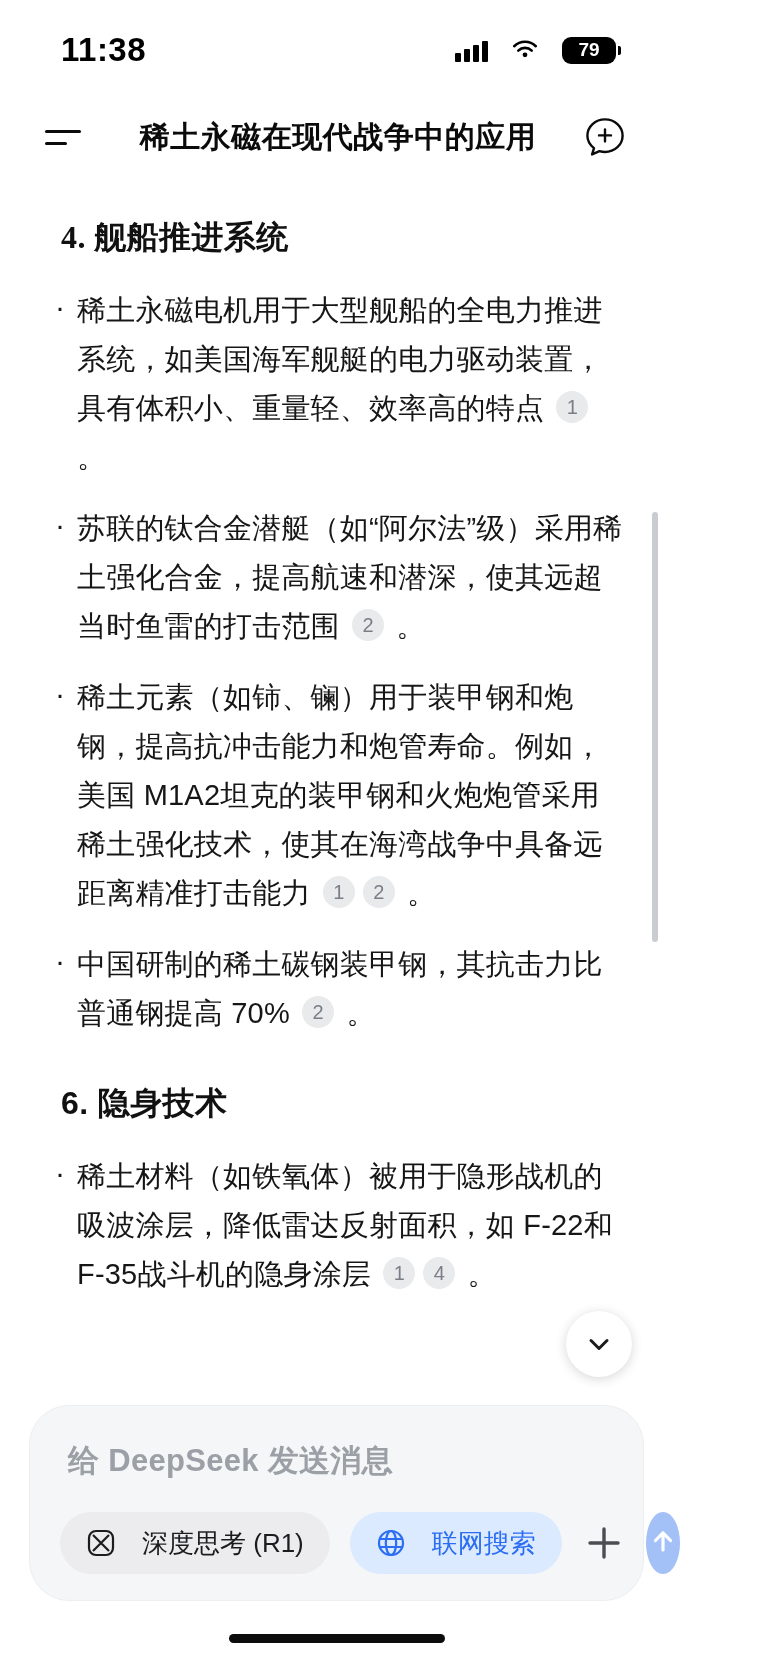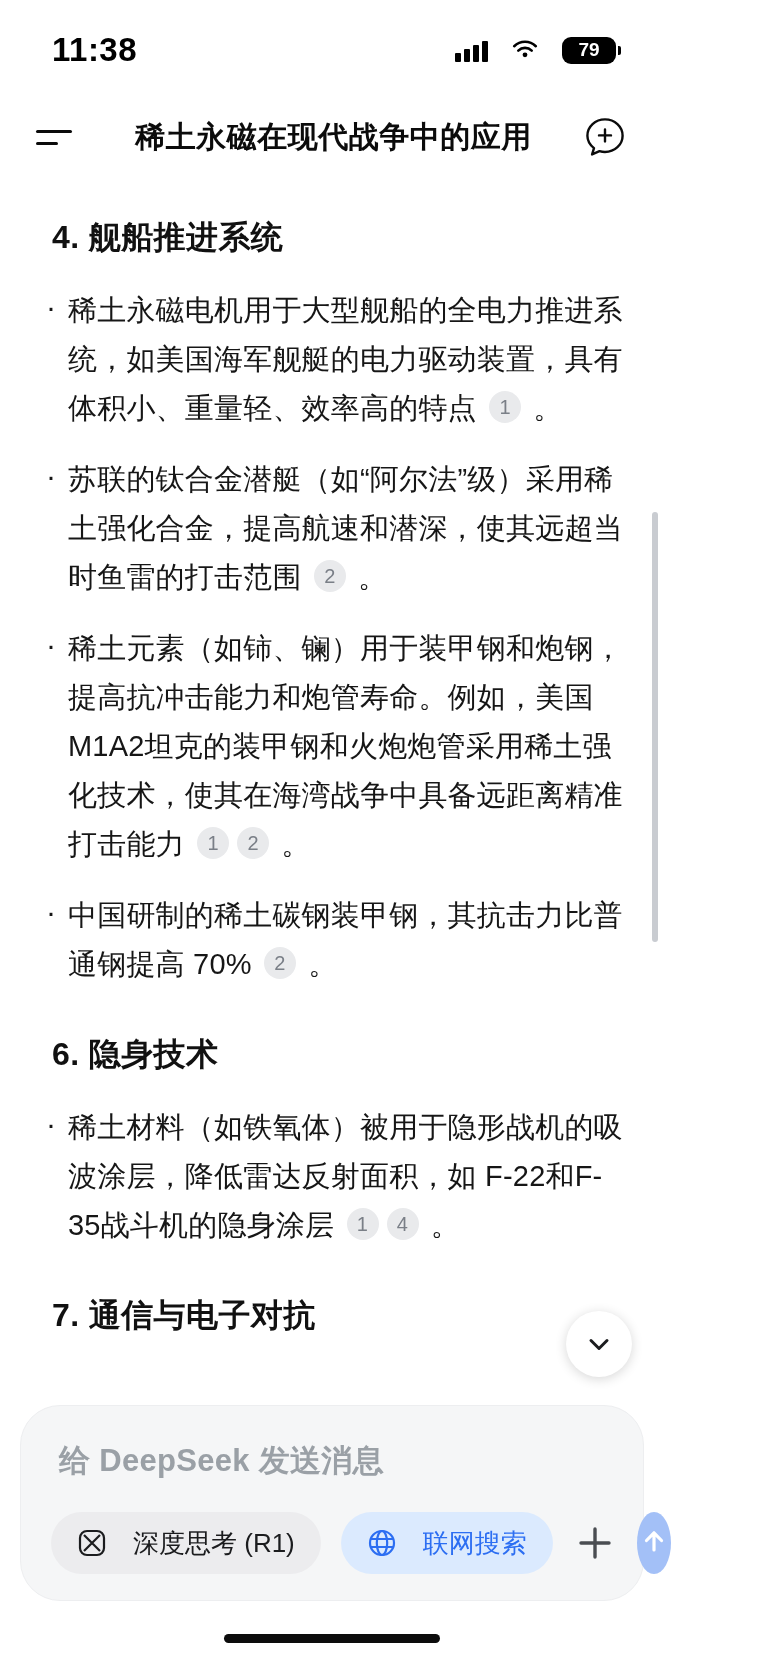--- a/index.html
+++ b/index.html
@@ -9,20 +9,21 @@
     background: #ffffff;
     font-family: "Liberation Sans", "DejaVu Sans", sans-serif;
     overflow: hidden;
   }
   .phone {
     position: relative;
     width: 664px; height: 1665px;
     background: #ffffff;
     display: flex;
     flex-direction: column;
+    padding-left: 9px;
   }
 
   
   .statusbar {
     height: 92px;
     flex: 0 0 92px;
     display: flex;
     align-items: center;
     justify-content: space-between;
     padding: 0 48px 0 52px;
@@ -127,21 +128,21 @@
     position: relative;
     padding: 10px 36px 0 36px;
   }
   h2.section {
     font-size: 32px;
     font-weight: bold;
     color: #111;
     margin: 44px 0 26px 16px;
     letter-spacing: 0.4px;
   }
-  h2.section.first { margin-top: 24px; }
+  h2.section.first { margin-top: 24px; font-family: Liberation Serif, serif; }
   ul.bullets {
     list-style: none;
     margin: 0 0 6px 0;
     padding: 0;
   }
   ul.bullets li {
     position: relative;
     padding-left: 32px;
     margin-bottom: 22px;
     font-size: 29px;
@@ -317,21 +318,20 @@
           <li><span>苏联的钛合金潜艇（如“阿尔法”级）采用稀土强化合金，提高航速和潜深，使其远超当时鱼雷的打击范围 </span><span class="cite">2</span><span> 。</span></li>
         </ul>
         <ul class="bullets">
           <li><span>稀土元素（如铈、镧）用于装甲钢和炮钢，提高抗冲击能力和炮管寿命。例如，美国 M1A2坦克的装甲钢和火炮炮管采用稀土强化技术，使其在海湾战争中具备远距离精准打击能力 </span><span class="cite">1</span><span class="cite">2</span><span> 。</span></li>
           <li><span>中国研制的稀土碳钢装甲钢，其抗击力比普通钢提高 70% </span><span class="cite">2</span><span> 。</span></li>
         </ul>
         <h2 class="section">6. 隐身技术</h2>
         <ul class="bullets">
           <li><span>稀土材料（如铁氧体）被用于隐形战机的吸波涂层，降低雷达反射面积，如 F-22和F-35战斗机的隐身涂层 </span><span class="cite">1</span><span class="cite">4</span><span> 。</span></li>
         </ul>
-        <h2 class="section">7. 通信与电子对抗</h2>
       </div>
     <div class="scroll-track"></div>
     <div class="fab-down">
       <svg width="32" height="32" viewBox="0 0 32 32">
         <path d="M8 12.5l8 8 8-8" fill="none" stroke="#1b1c1e" stroke-width="3" stroke-linecap="round" stroke-linejoin="round"></path>
       </svg>
     </div>
   </div>
 
   <div class="composer-wrap">

